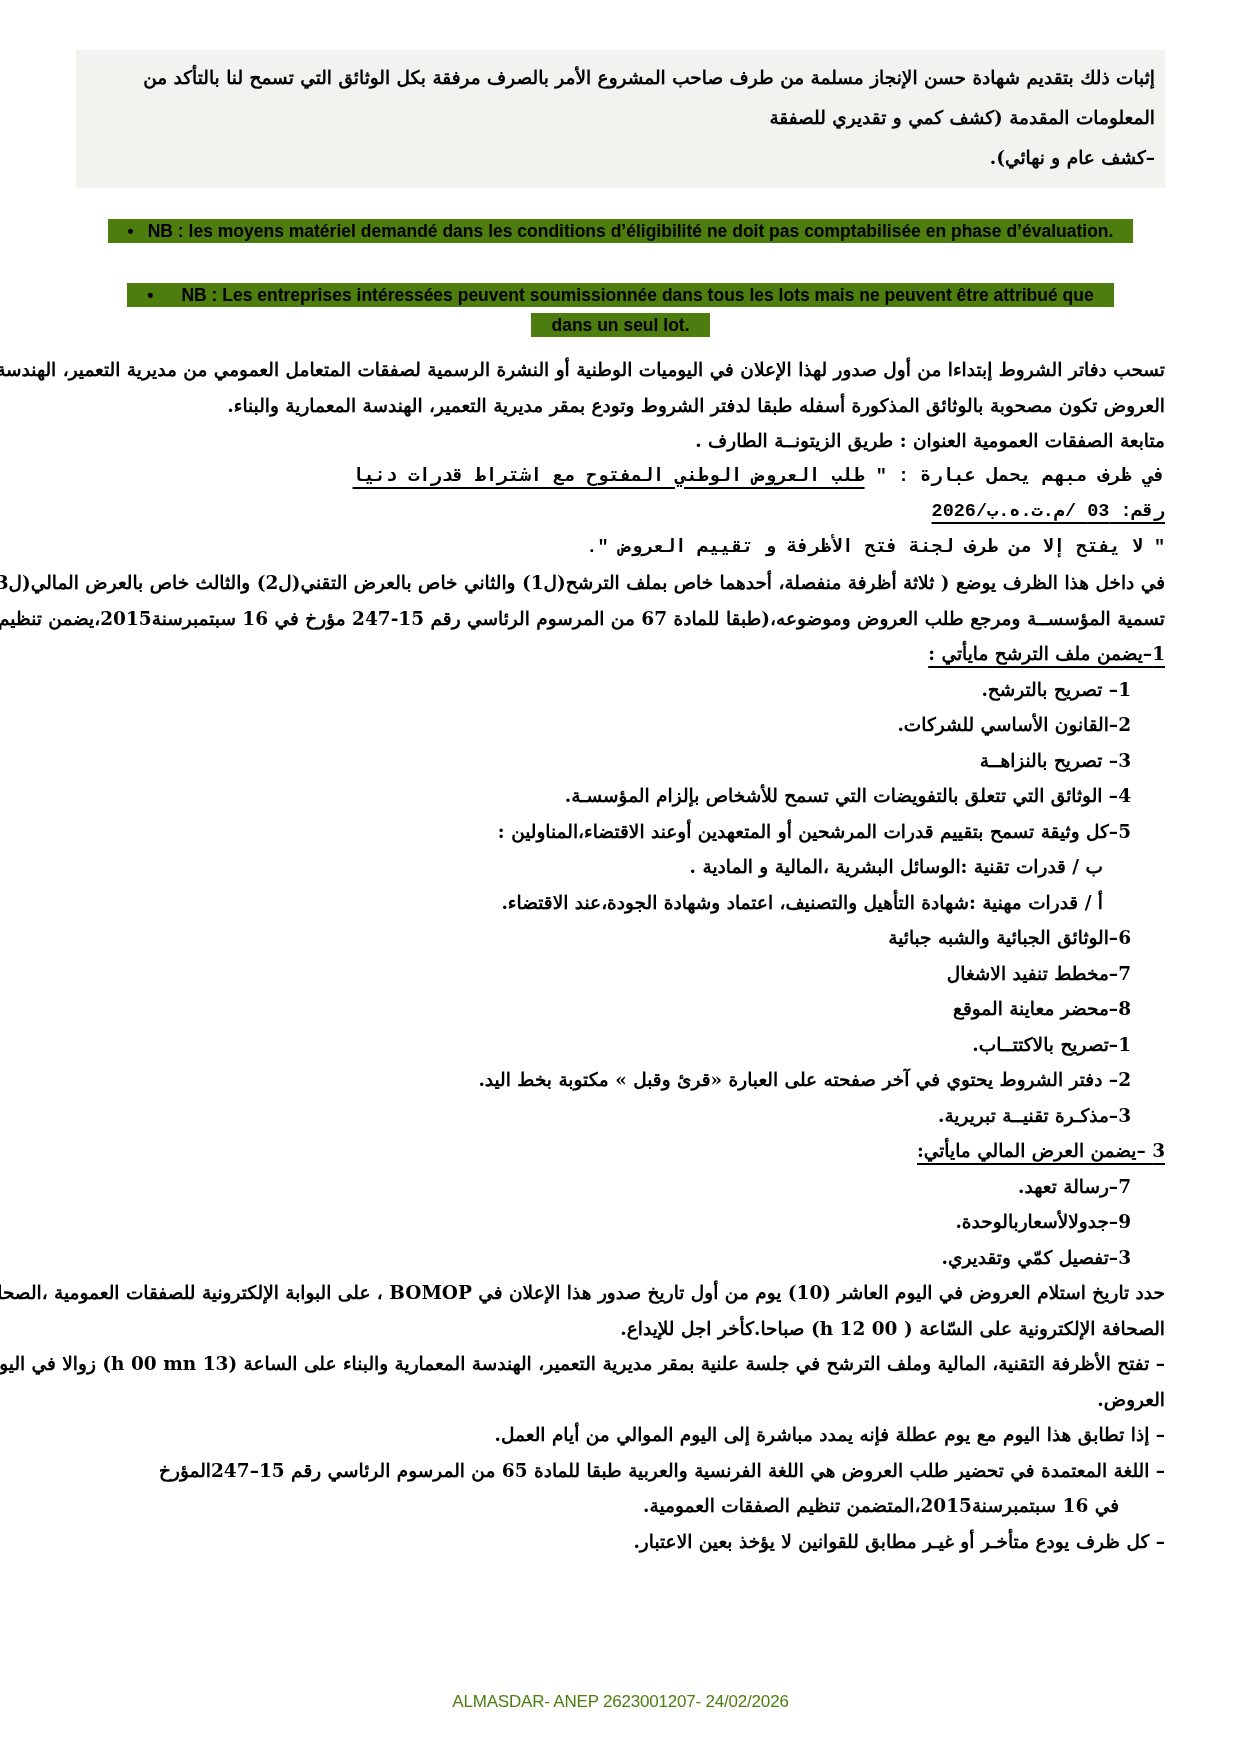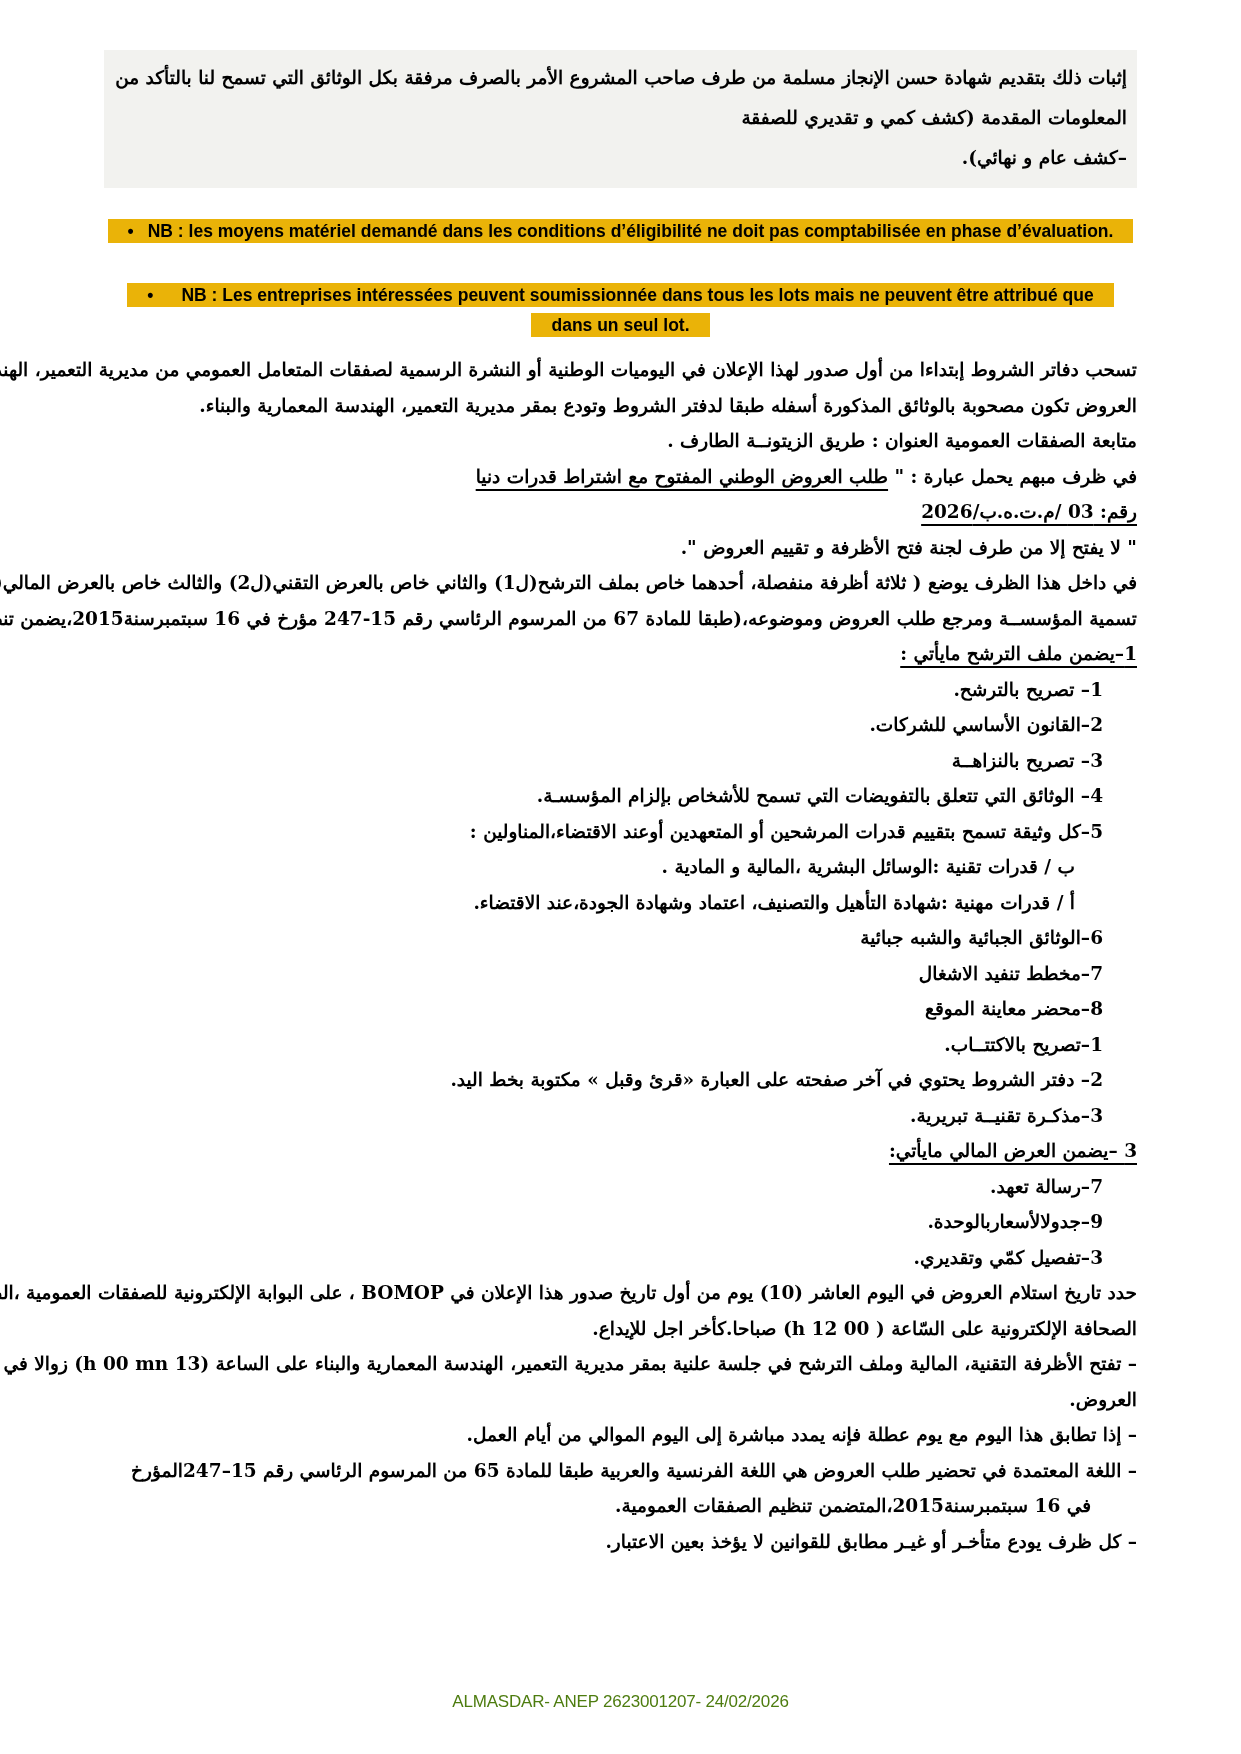--- a/index.html
+++ b/index.html
@@ -4,21 +4,21 @@
 <style>
   html,body{margin:0;padding:0;background:#ffffff;}
   .page{
     position:relative;
     width:1241px;height:1754px;
     background:#ffffff;
     overflow:hidden;
     font-family:"DejaVu Serif","Liberation Serif",serif;
     color:#000;
   }
-  .inner{margin:0 104px;}
+  .inner{margin:0 76px;}
   
   .intro{
     margin-top:50px;
     background:#f2f2ef;
     padding:8px 10px 10px 10px;
   }
   .intro p{
     margin:0;
     direction:rtl;
     text-align:right;
@@ -29,36 +29,36 @@
   
   .nb{
     font-family:"Liberation Sans","DejaVu Sans",sans-serif;
     font-weight:700;
     font-size:17.5px;
     text-align:center;
     line-height:30px;
   }
   .nb1{margin-top:28px;}
   .nb2{margin-top:34px;}
-  .hl{background:#eab308;padding:2px 20px;}
+  .hl{background:#4d7c0f;padding:2px 20px;}
   .bullet{margin-right:14px;}
   .bullet2{margin-right:28px;}
   
   .body{margin-top:12px;}
   .body p{
     margin:0;
     direction:rtl;
     unicode-bidi:plaintext;
     text-align:right;
     font-weight:700;
     font-size:18.5px;
     line-height:35.5px;
     white-space:nowrap;
   }
-  .center{text-align:center;}
+  .center{text-align:center;font-family:Liberation Mono, monospace;}
   .ind1{padding-right:34px;}
   .ind2{padding-right:62px;}
   .ind3{padding-right:46px;}
   .u{
     text-decoration:underline;
     text-decoration-thickness:1.6px;
     text-underline-offset:6px;
   }
   .footer{
     position:absolute;

